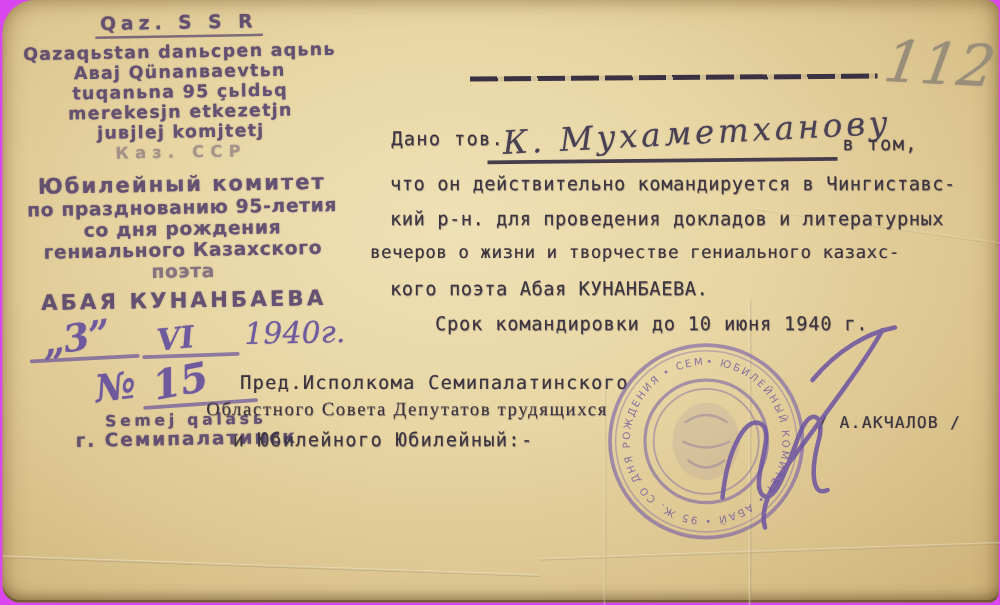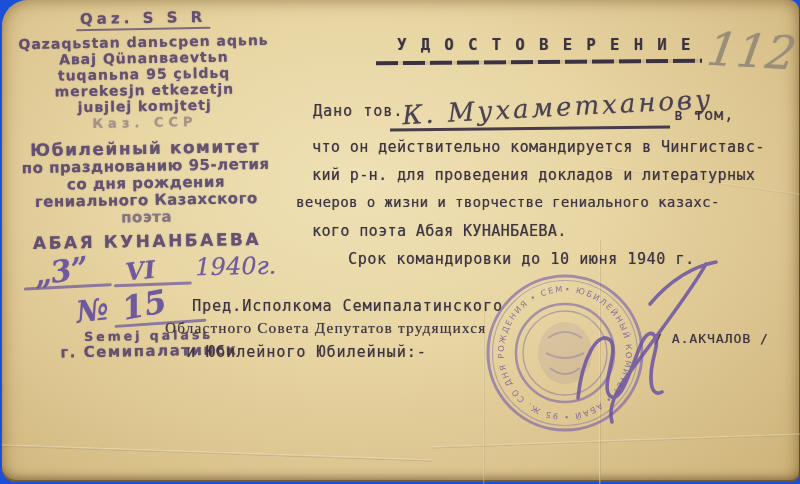--- a/index.html
+++ b/index.html
@@ -1,16 +1,16 @@
 <!DOCTYPE html>
 <html><head>
 <meta charset="utf-8">
 <style>
   html,body{margin:0;padding:0;background:#f6f3ec;}
-  .scene{position:relative;width:800px;height:484px;overflow:hidden;background:#1d4ed8;
+  .scene{position:relative;width:800px;height:484px;overflow:hidden;background:#d946ef;
          font-family:"DejaVu Sans",sans-serif;}
   .paper{position:absolute;left:2px;top:0px;right:1px;bottom:2px;
          border-radius:26px 10px 8px 14px;
          background:
            radial-gradient(ellipse at 45% 38%, #efe1b6 0%, #e8d6a4 38%, #dcc590 68%, #cdb278 100%);
          box-shadow:
            inset 0 12px 18px -12px rgba(125,97,50,.55),
            inset 14px 0 18px -12px rgba(130,100,55,.45),
            inset -12px 0 16px -10px rgba(120,90,45,.5),
            inset 0 -8px 10px -4px rgba(80,57,25,.55),
@@ -89,21 +89,20 @@
       <div class="numrow">
         <span class="hand violet" style="position:absolute;left:62px;top:-2px;font-size:30px;transform:rotate(-6deg);font-weight:bold;">№</span>
         <span class="hand violet" style="position:absolute;left:108px;top:-8px;font-size:32px;transform:rotate(-10deg);font-weight:bold;">15</span>
         <div class="uline" style="left:100px;top:28px;width:92px;transform:rotate(-3deg);"></div>
       </div>
 
       <div class="citylat">Semej qalasь</div>
       <div class="cityrus">г. Семипалатинск</div>
     </div>
 
-    <div class="typed title">У Д О С Т О В Е Р Е Н И Е</div>
     <div class="title-underline"></div>
     <div class="pencil">112</div>
 
     <div class="typed" style="left:311px;top:102px;font-size:15px;letter-spacing:1px;">Дано тов.</div>
     <span class="hand" style="position:absolute;left:400px;top:92px;font-size:26px;letter-spacing:3px;color:#4a4254;transform:rotate(-3deg);text-shadow:0 0 1px rgba(70,60,80,.5);">К. Мухаметханову</span>
     <div style="position:absolute;left:388px;top:127px;width:280px;height:2.5px;background:#453c4c;transform:rotate(-.6deg);"></div>
     <div class="typed" style="left:672px;top:106px;font-size:15px;letter-spacing:1px;">в том,</div>
 
     <div class="typed" style="left:310px;top:166px;font-size:15px;letter-spacing:.4px;">кий р-н. для проведения докладов и литературных</div>
     <div class="typed" style="left:310px;top:138px;font-size:15px;letter-spacing:.4px;">что он действительно командируется в Чингиставс-</div>

